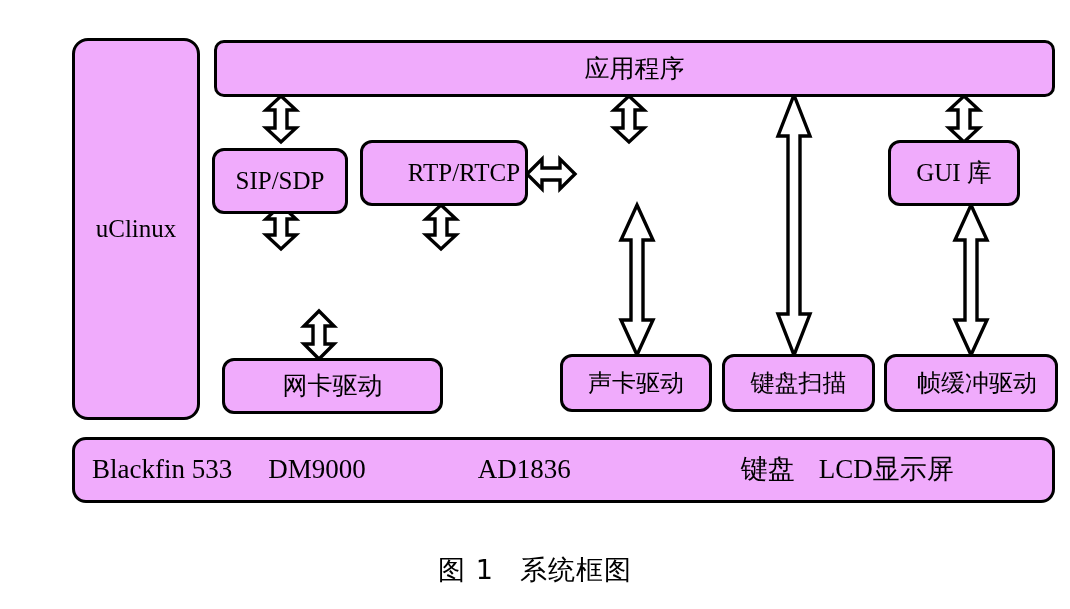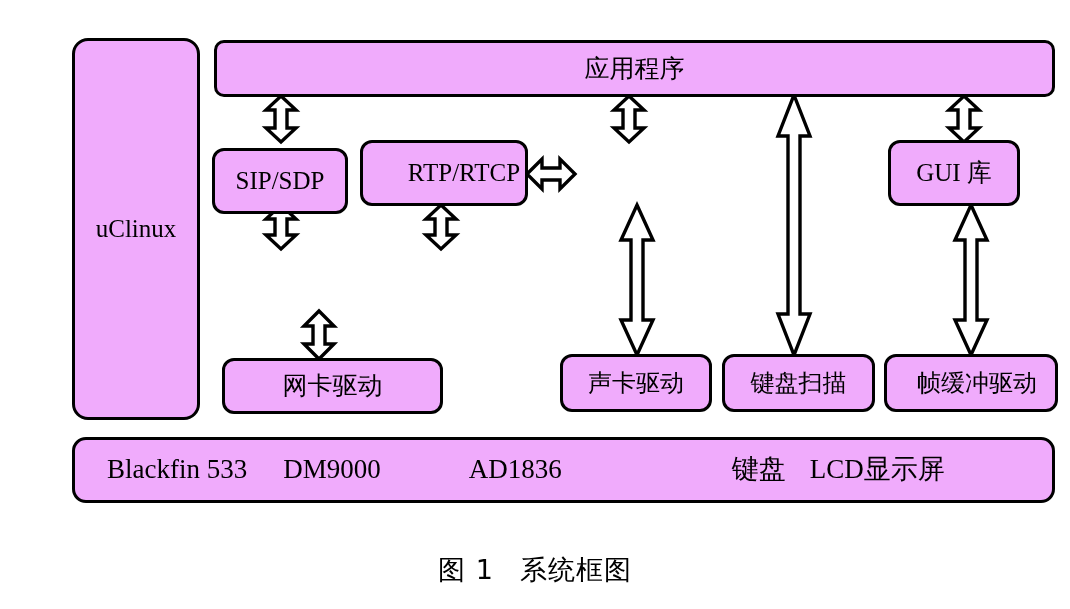--- a/index.html
+++ b/index.html
@@ -81,32 +81,32 @@
   #fb-box {
     left: 884px; top: 354px; width: 174px; height: 58px;
     font-size: 24px;
     padding-left: 12px;
   }
   #hw-box {
     left: 72px; top: 437px; width: 983px; height: 66px;
     border-radius: 14px;
     font-size: 27px;
     justify-content: flex-start;
-    padding-left: 24px;
+    padding-left: 9px;
   }
   #hw-box .hw-row {
     display: flex;
     align-items: baseline;
     width: 100%;
     white-space: nowrap;
   }
   .hw-item { display: inline-block; }
   #hw-blackfin { margin-left: 8px; }
   #hw-dm9000 { margin-left: 36px; }
-  #hw-ad1836 { margin-left: 88px; text-align: right; }
+  #hw-ad1836 { margin-left: 112px; text-align: right; }
   #hw-keyboard { margin-left: 170px; }
   #hw-lcd { margin-left: 24px; }
 
   
   .arrow {
     position: absolute;
     z-index: 2;
   }
   .arrow svg { display: block; overflow: visible; }
 

